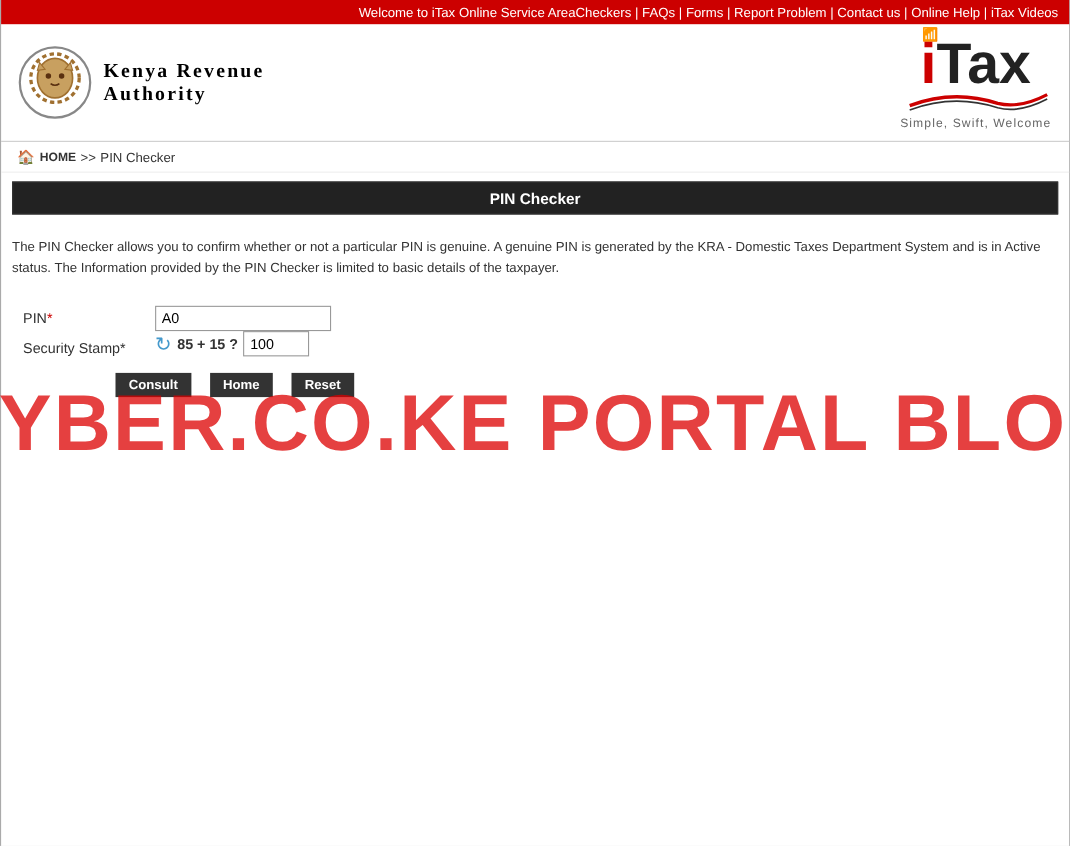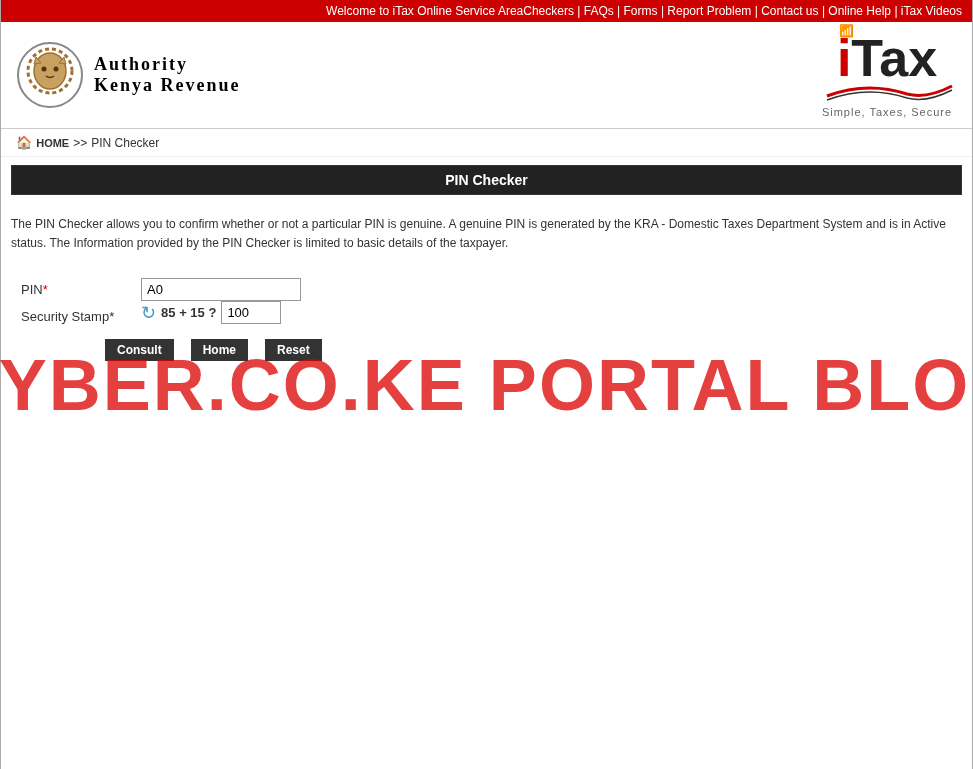--- a/index.html
+++ b/index.html
@@ -230,39 +230,39 @@
         <circle cx="34" cy="30" r="22" fill="none" stroke="#a07030" stroke-width="3" stroke-dasharray="4,3"></circle>
 
         <circle cx="28" cy="28" r="2.5" fill="#5a3010"></circle>
         <circle cx="40" cy="28" r="2.5" fill="#5a3010"></circle>
         <path d="M30 35 Q34 38 38 35" stroke="#5a3010" stroke-width="1.5" fill="none"></path>
 
         <polygon points="20,16 25,22 18,23" fill="#c8a060" stroke="#a07030" stroke-width="1"></polygon>
         <polygon points="48,16 43,22 50,23" fill="#c8a060" stroke="#a07030" stroke-width="1"></polygon>
       </svg>
       <div>
+        <div style="font-size:18px;font-weight:bold;font-family:'Times New Roman',serif;letter-spacing:2px;">Kenya Revenue</div>
         <div style="font-size:18px;font-weight:bold;font-family:'Times New Roman',serif;letter-spacing:2px;">Authority</div>
-        <div style="font-size:18px;font-weight:bold;font-family:'Times New Roman',serif;letter-spacing:2px;">Kenya Revenue</div>
       </div>
     </div>
 
     <div class="itax-container">
       <div style="position:relative;display:inline-block;">
 
         <span style="position:absolute;top:-8px;left:2px;color:#cc0000;font-size:12px;">📶</span>
         <div class="itax-text-big">
           <span class="itax-i">i</span><span class="itax-Tax">Tax</span>
         </div>
       </div>
 
       <svg class="itax-swoosh-graphic" viewBox="0 0 140 30">
         <path d="M10,20 Q50,5 90,18 Q110,23 135,10" stroke="#cc0000" stroke-width="3" fill="none"></path>
         <path d="M10,24 Q50,9 90,22 Q110,27 135,14" stroke="#333" stroke-width="1.5" fill="none"></path>
       </svg>
-      <div class="itax-tagline-text">Simple, Taxes, Secure</div>
+      <div class="itax-tagline-text">Simple, Swift, Welcome</div>
     </div>
   </div>
 
   <div id="breadcrumb">
     <span class="home-icon">🏠</span>
     <a href="#" style="font-weight:bold;text-transform:uppercase;font-size:11px;">Home</a>
     <span>&gt;&gt;</span>
     <span>PIN Checker</span>
   </div>
 

